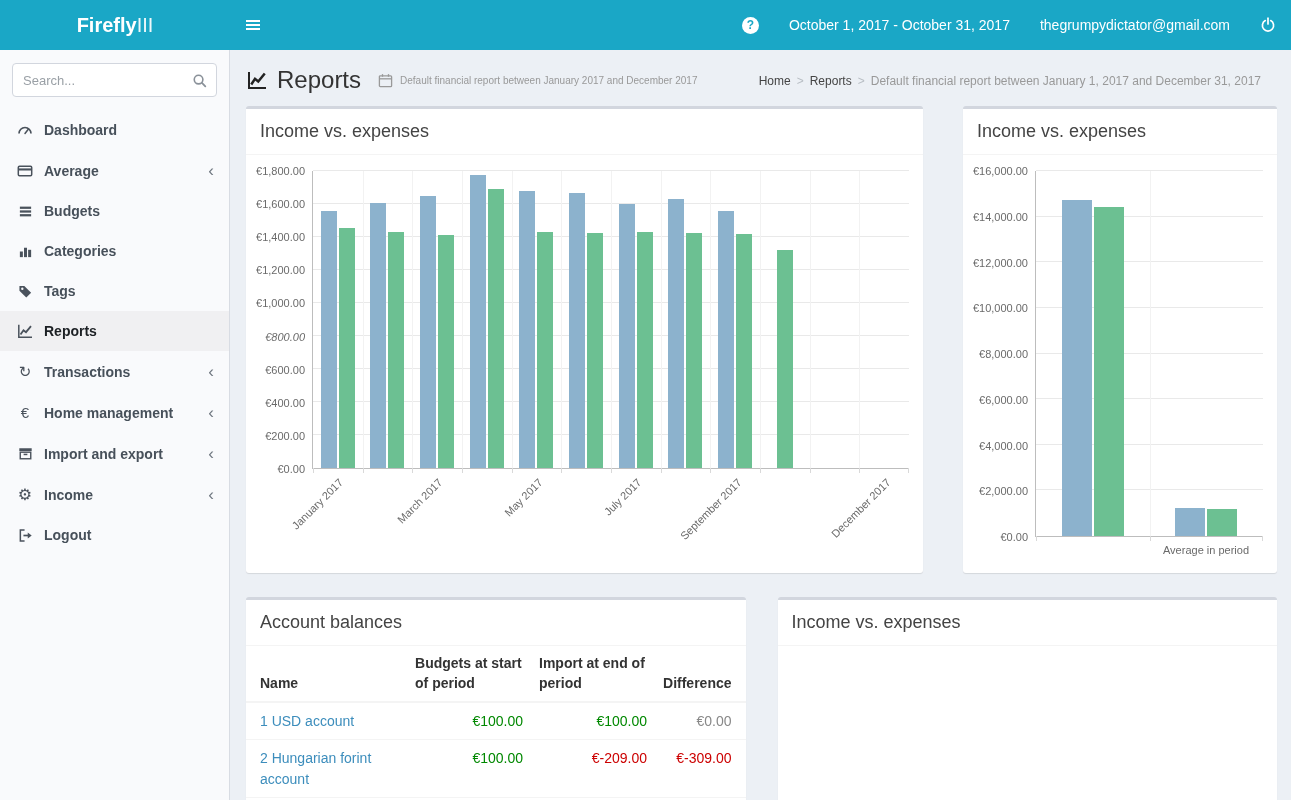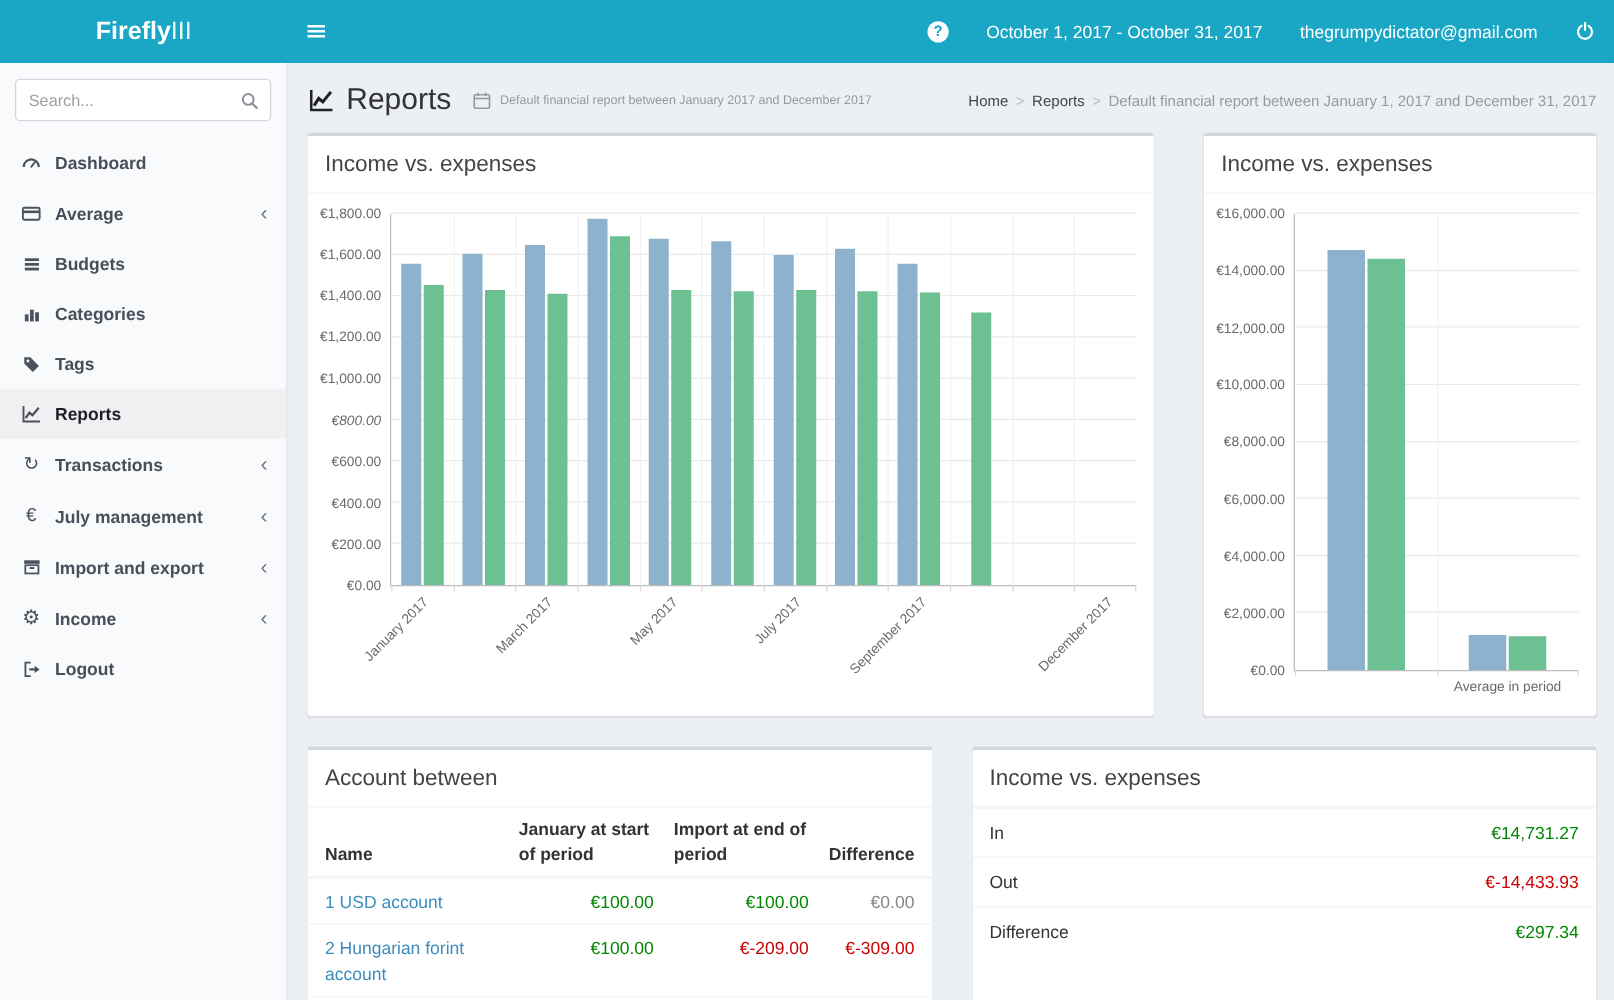--- a/index.html
+++ b/index.html
@@ -39,21 +39,21 @@
   .menu li.active a{background:#f0f0f2;color:#1c2024;}
 
   
   .content-wrapper{margin-left:230px;padding-top:50px;}
   .content-header{position:relative;padding:16px 16px 8px;}
   .title-row{display:flex;align-items:center;gap:9px;margin:0;font-weight:400;white-space:nowrap;}
   .title-icon{color:#222;flex:none;}
   .page-title{font-size:24px;color:#333;}
   .subtitle{display:flex;align-items:center;gap:7px;margin-left:8px;font-size:10px;color:#999;}
   .subtitle .cal{color:#999;flex:none;}
-  .breadcrumb{position:absolute;right:14px;top:24px;margin:0;padding:0;list-style:none;font-size:12px;color:#999;display:flex;white-space:nowrap;}
+  .breadcrumb{position:absolute;right:30px;top:24px;margin:0;padding:0;list-style:none;font-size:12px;color:#999;display:flex;white-space:nowrap;}
   .breadcrumb a{color:#444;}
   .breadcrumb .crumb + .crumb::before{content:">";margin:0 6px;color:#b8bec4;}
   .breadcrumb .active-crumb{color:#999;}
 
   .content{padding:4px 14px 0 16px;}
   .row-top{display:grid;grid-template-columns:677fr 314fr;gap:40px;margin-bottom:24px;}
   .row-bottom{display:grid;grid-template-columns:1fr 1fr;gap:32px;}
 
   .box{background:#fff;border-radius:3px;border-top:3px solid #d2d6de;box-shadow:0 1px 1px rgba(0,0,0,.1);}
   .box-header{padding:10px 14px;border-bottom:1px solid #f4f4f4;}
@@ -214,21 +214,21 @@
     <li>
         <a>
       <span class="icon">↻</span>
       <span>Transactions</span>
       <span class="chev">‹</span>
         </a>
       </li>
     <li>
         <a>
       <span class="icon">€</span>
-      <span>July management</span>
+      <span>Home management</span>
       <span class="chev">‹</span>
         </a>
       </li>
     <li>
         <a>
       <span class="icon">
             <svg width="15" height="15" viewBox="0 0 16 16">
               <rect x="1.4" y="2.4" width="13.2" height="3" fill="currentColor"></rect>
               <rect x="2.4" y="6.6" width="11.2" height="7" fill="none" stroke="currentColor" stroke-width="1.5"></rect>
               <rect x="6" y="8.2" width="4" height="1.6" fill="currentColor"></rect>
@@ -441,28 +441,28 @@
                 </div>
             </div>
           </div>
         </div>
       </div>
     </div>
 
     <div class="row-bottom">
       <div class="box accounts-box">
         <div class="box-header">
-          <h3 class="box-title">Account between</h3>
+          <h3 class="box-title">Account balances</h3>
         </div>
         <div class="box-body-flush">
           <table class="table accounts-table">
             <thead>
               <tr>
                 <th>Name</th>
-                <th class="num w124">January at start of period</th>
+                <th class="num w124">Budgets at start of period</th>
                 <th class="num w124">Import at end of period</th>
                 <th class="num w84">Difference</th>
               </tr>
             </thead>
             <tbody>
               <tr>
                 <td><a>1 USD account</a></td>
                 <td class="num money-pos">€100.00</td>
                 <td class="num money-pos">€100.00</td>
                 <td class="num money-zero">€0.00</td>
@@ -475,34 +475,16 @@
               </tr>
             </tbody>
           </table>
         </div>
       </div>
 
       <div class="box">
         <div class="box-header">
           <h3 class="box-title">Income vs. expenses</h3>
         </div>
-        <div class="box-body-flush">
-          <table class="table summary-table">
-            <tbody>
-              <tr>
-                <td>In</td>
-                <td class="num money-pos">€14,731.27</td>
-              </tr>
-              <tr>
-                <td>Out</td>
-                <td class="num money-neg">€-14,433.93</td>
-              </tr>
-              <tr>
-                <td>Difference</td>
-                <td class="num money-pos">€297.34</td>
-              </tr>
-            </tbody>
-          </table>
-        </div>
       </div>
     </div>
   </section>
 </main>
 
 </body></html>

